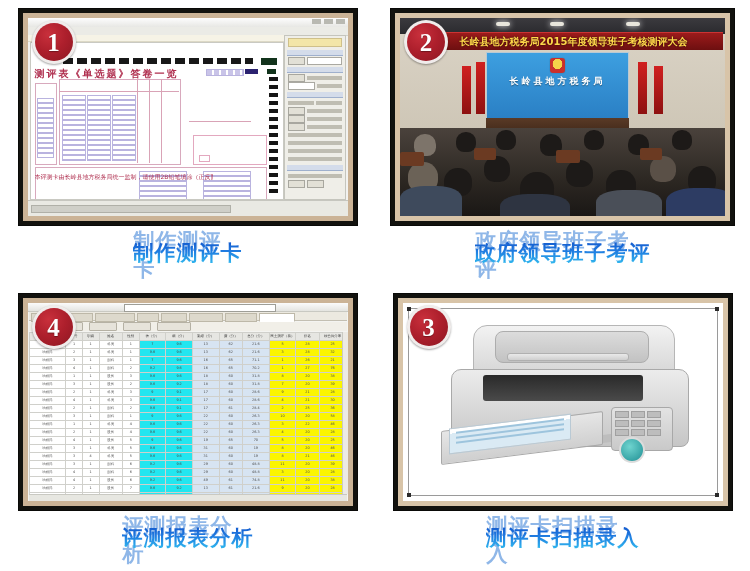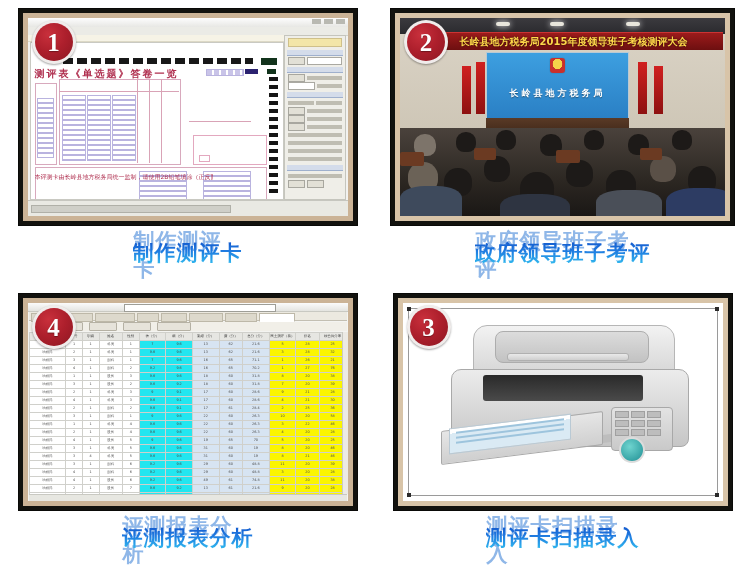--- a/index.html
+++ b/index.html
@@ -189,21 +189,21 @@
     background:linear-gradient(180deg,#3d9fe0,#2a7fc4);
     border:1px solid #b9c9d4;
     display:flex;flex-direction:column;align-items:center;justify-content:flex-start;
   }
   .p2 .emblem{
     margin-top:5px;width:15px;height:15px;border-radius:3px;
     background:radial-gradient(circle at 50% 40%,#f5d34a 0 42%,#c9302c 43% 100%);
     box-shadow:0 0 1px rgba(0,0,0,.5);
   }
   .p2 .deptname{
-    margin-top:14px;font-size:9px;font-weight:bold;color:#ffffff;letter-spacing:3px;
+    margin-top:2px;font-size:9px;font-weight:bold;color:#ffffff;letter-spacing:3px;
     font-family:"DejaVu Sans","Liberation Sans",sans-serif;
     text-shadow:0 1px 1px rgba(0,0,0,.4);white-space:nowrap;
   }
   .p2 .flag{position:absolute;width:9px;height:52px;background:linear-gradient(180deg,#d02020,#8d1111);}
   .p2 .podium{position:absolute;left:86px;right:96px;top:100px;height:18px;
     background:linear-gradient(180deg,#5a3a26,#3d2617);}
   .p2 .crowd{position:absolute;left:0;right:0;top:110px;bottom:0;
     background:linear-gradient(180deg,#4a423c 0%,#2c2722 60%,#1a1715 100%);overflow:hidden;}
   .p2 .head{position:absolute;border-radius:48% 48% 40% 40%;background:#1d1a18;}
   .p2 .chairb{position:absolute;background:#6b3a22;border-radius:2px;}

